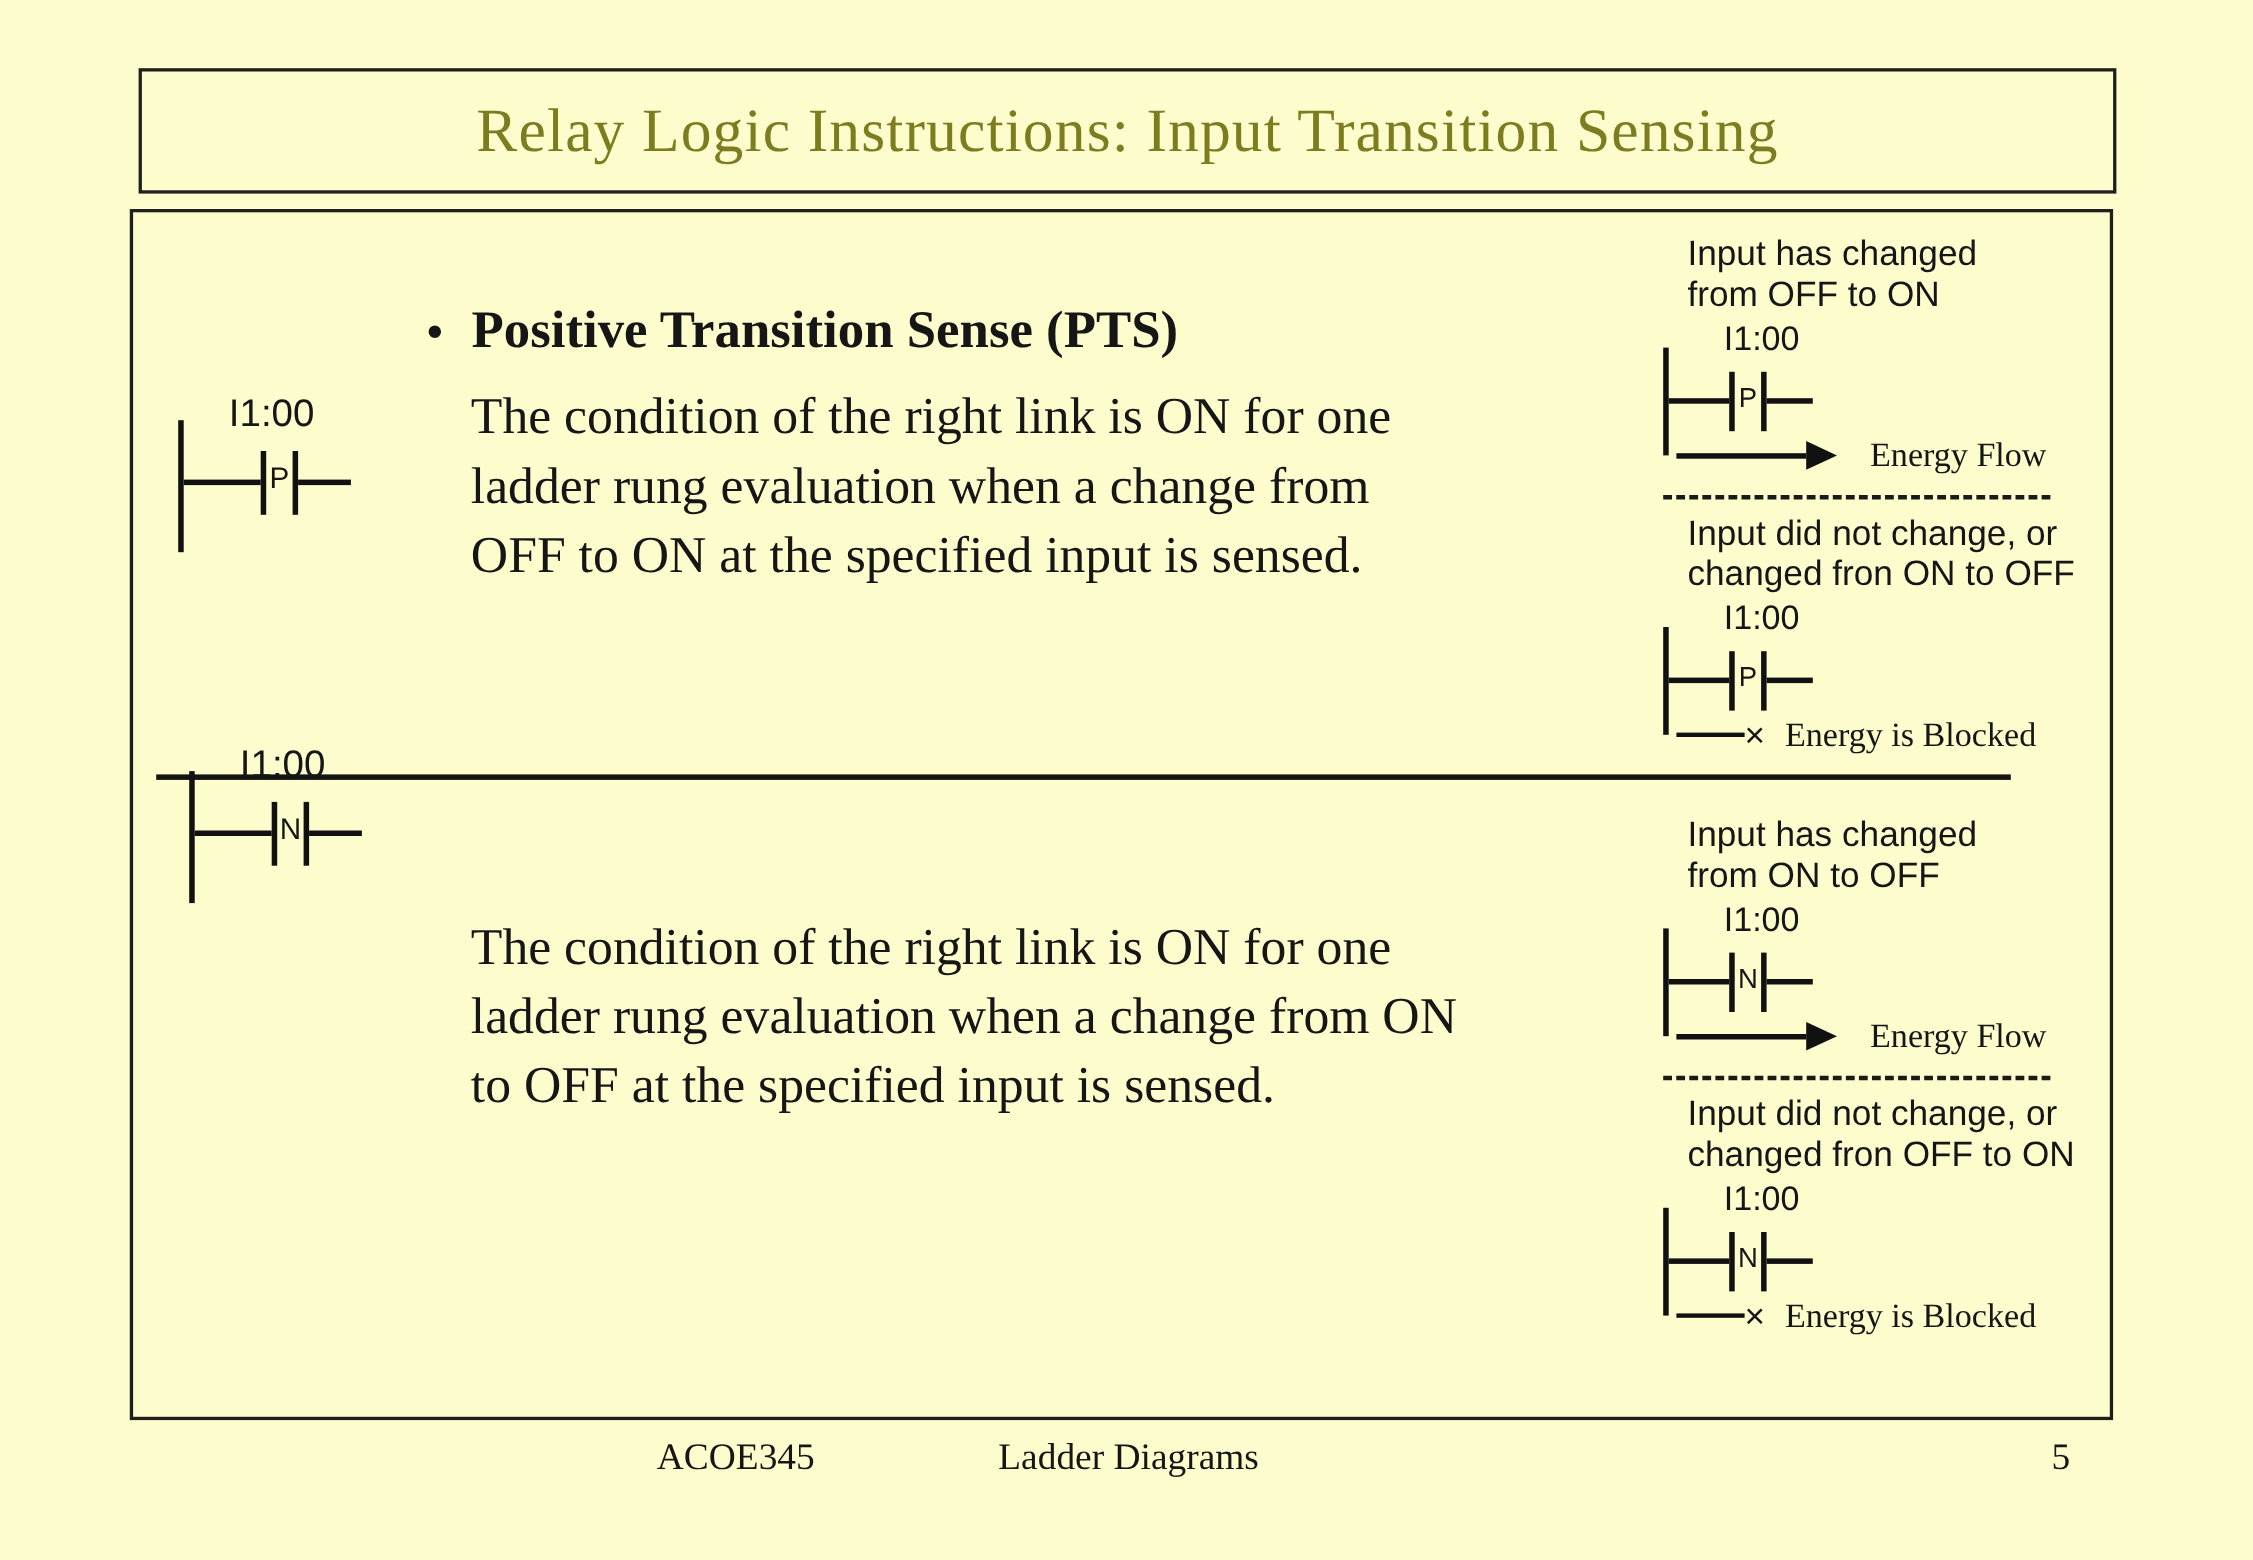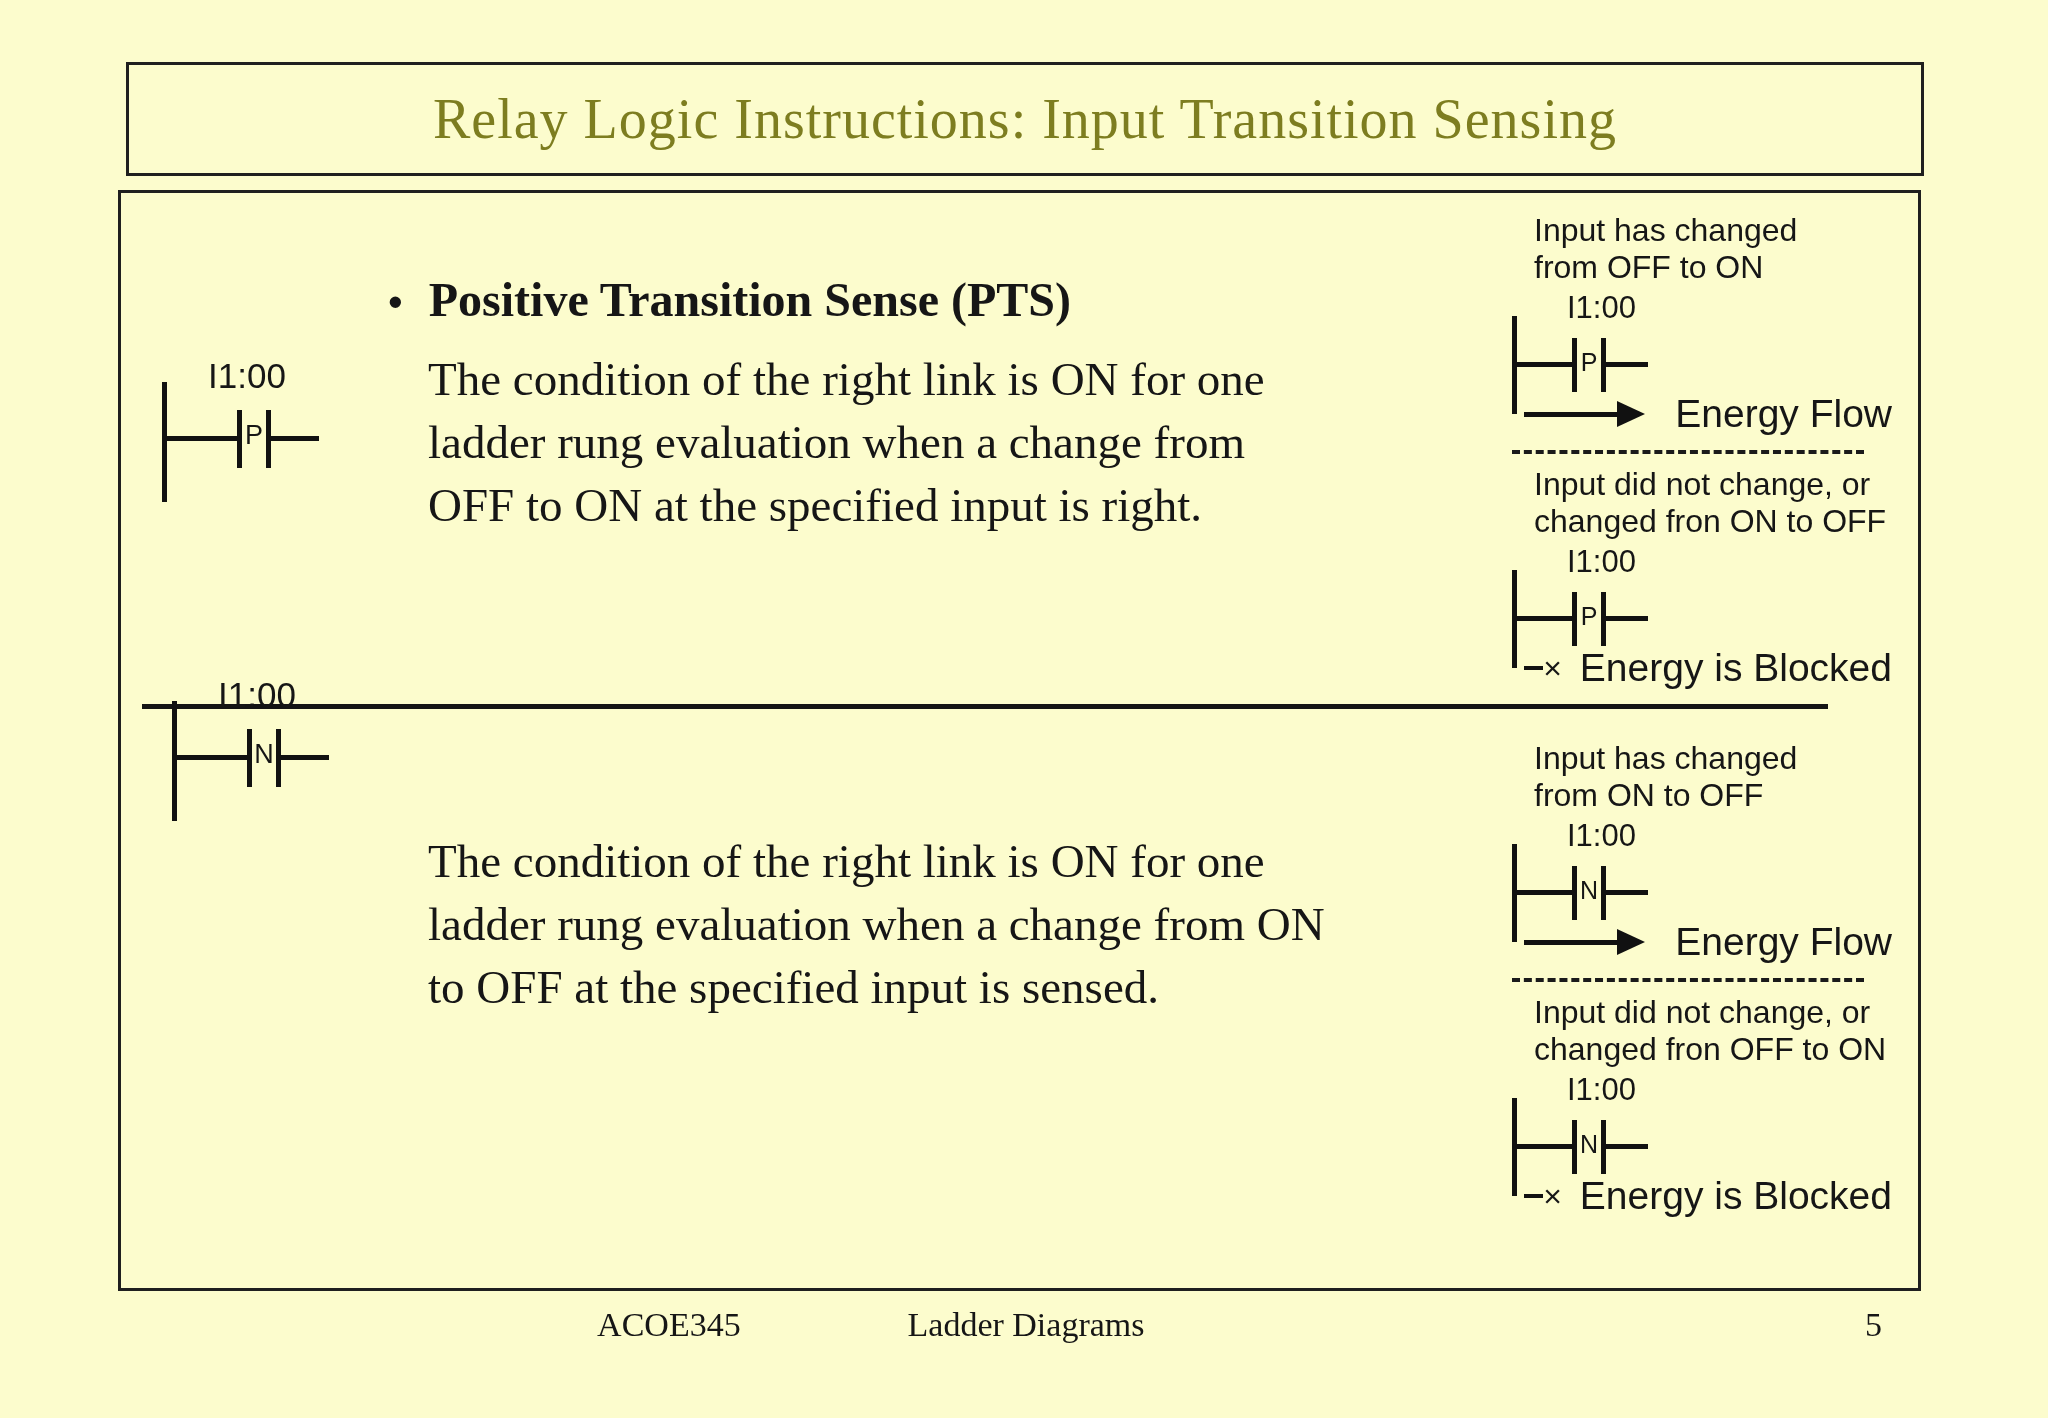--- a/index.html
+++ b/index.html
@@ -56,21 +56,21 @@
   .h2{left:94px;width:42px;}
   .cbar{position:absolute;top:44px;width:5px;height:54px;background:#111;}
   .b1{left:60px;}
   .b2{left:89px;}
   .cletter{position:absolute;left:62px;top:54px;width:30px;text-align:center;
            font-family:"Liberation Sans",sans-serif;font-size:25px;}
   .flowrow,.blockrow{display:flex;align-items:center;height:40px;margin-left:12px;}
   .aline{width:118px;height:5px;background:#111;}
   .ahead{width:0;height:0;border-left:28px solid #111;
          border-top:13px solid transparent;border-bottom:13px solid transparent;}
-  .flabel{margin-left:30px;font-family:Liberation Sans, sans-serif;font-size:39px;white-space:nowrap;}
+  .flabel{margin-left:30px;font-family:Liberation Serif, serif;font-size:31px;white-space:nowrap;}
   .bline{width:62px;height:4px;background:#111;}
   .bx{font-family:"Liberation Sans",sans-serif;font-size:32px;line-height:40px;}
   .blockrow .flabel{margin-left:18px;}
   .dashsep{width:352px;border-top:4px dashed #1a1a1a;margin:16px 0 12px 0;}
 
   
   .footer{position:absolute;left:170px;top:1306px;width:1712px;display:flex;
           align-items:baseline;font-size:34px;}
   .f-left{flex:1;text-align:right;}
   .f-center{flex:1;text-align:center;}
@@ -87,21 +87,21 @@
 
   <div class="content-box"></div>
   <div class="divider"></div>
 
   <div class="heading h-pts">
     <span class="bullet">•</span><span>Positive Transition Sense (PTS)</span>
   </div>
   <div class="bodytext b-pts">
     <div>The condition of the right link is ON for one</div>
     <div>ladder rung evaluation when a change from</div>
-    <div>OFF to ON at the specified input is right.</div>
+    <div>OFF to ON at the specified input is sensed.</div>
   </div>
 
   <div class="bigladder bl-pts">
     <span class="bllabel">I1:00</span>
     <span class="brail"></span>
     <span class="bhl bh1"></span>
     <span class="bbar bb1"></span>
     <span class="bletter">P</span>
     <span class="bbar bb2"></span>
     <span class="bhl bh2"></span>

